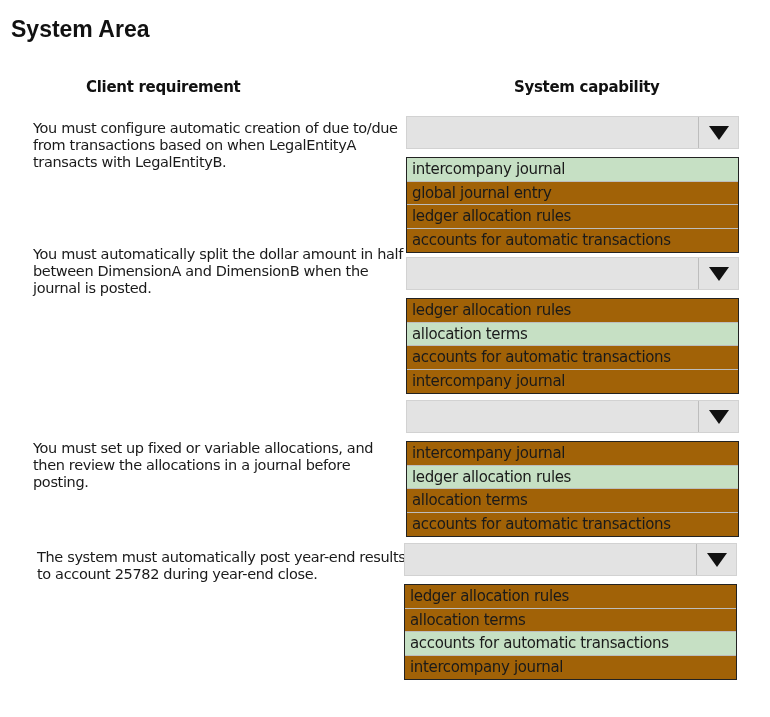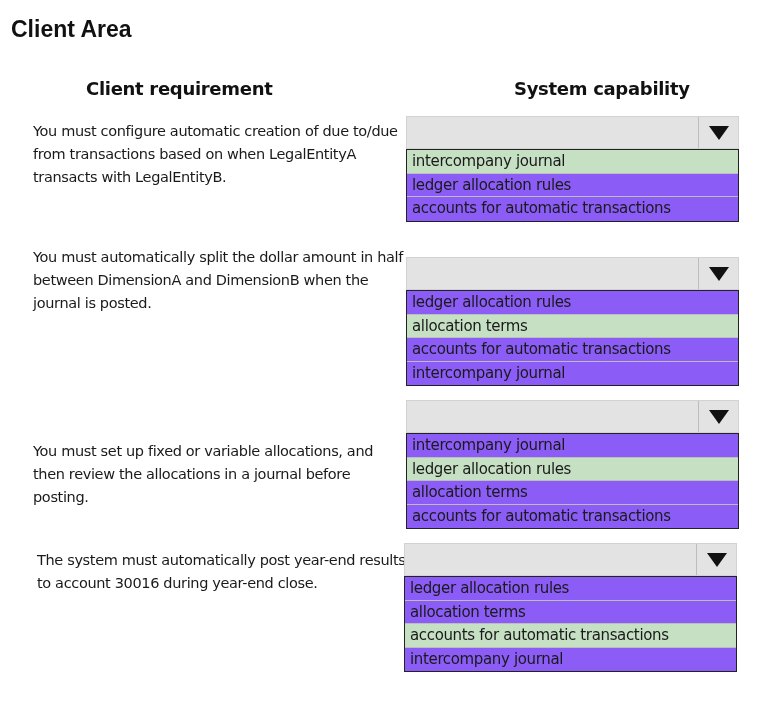--- a/index.html
+++ b/index.html
@@ -5,66 +5,67 @@
   html, body { margin: 0; padding: 0; }
   body {
     width: 770px; height: 717px; background: #ffffff; position: relative; overflow: hidden;
     font-family: "DejaVu Sans", "Liberation Sans", sans-serif; color: #111;
   }
   .title {
     position: absolute; left: 11px; top: 16px;
     font-family: "Liberation Sans", sans-serif; font-weight: bold; font-size: 23px; color: #111;
   }
   .col-head {
-    position: absolute; top: 78px; font-weight: bold; font-size: 18px;
+    position: absolute; top: 78px; font-weight: bold; font-size: 15px;
     font-family: "DejaVu Sans", sans-serif; letter-spacing: -0.3px;
   }
   .col-head.left { left: 86px; }
   .col-head.right { left: 490px; margin-left: 24px; }
   .req {
     position: absolute; left: 33px; width: 372px;
-    font-size: 14.5px; line-height: 23px; letter-spacing: -0.35px; color: #1a1a1a;
+    font-size: 14.5px; line-height: 17px; letter-spacing: -0.35px; color: #1a1a1a;
   }
   .dropdown { position: absolute; left: 406px; width: 333px; }
   .dd-head {
     height: 33px; background: #e3e3e3; border: 1px solid #d2d2d2; position: relative; box-sizing: border-box;
   }
   .dd-arrow {
     position: absolute; right: 0; top: 0; width: 39px; height: 31px;
     border-left: 1px solid #bdbdbd; display: flex; align-items: center; justify-content: center;
   }
   .dd-arrow svg { width: 22px; height: 16px; }
   .dd-list {
-    border: 1.5px solid #222; background: #8b5cf6; box-sizing: border-box;
+    border: 1.5px solid #222; background: #a16207; box-sizing: border-box; margin-top: 8px;
   }
   .dd-item {
     height: 23.5px; line-height: 23.5px; padding-left: 5px; font-size: 15px;
     letter-spacing: -0.35px; color: #1a1a1a; border-bottom: 1px solid #bdbdbd; box-sizing: border-box;
   }
   .dd-item:last-child { border-bottom: none; }
   .dd-item.selected { background: #c6e0c4; }
 </style>
 </head>
 <body>
 
-<div class="title">Client Area</div>
+<div class="title">System Area</div>
 <div class="col-head left">Client requirement</div>
 <div class="col-head right">System capability</div>
 
 <div class="req" style="top:120px;">You must configure automatic creation of due to/due from transactions based on when LegalEntityA transacts with LegalEntityB.</div>
 <div class="dropdown" style="top:116px;">
   <div class="dd-head">
     <div class="dd-arrow">
       <svg viewBox="0 0 22 16">
           <polygon points="1,1 21,1 11,15" fill="#111"></polygon>
         </svg>
     </div>
   </div>
   <div class="dd-list">
     <div class="dd-item selected">intercompany journal</div>
+    <div class="dd-item">global journal entry</div>
     <div class="dd-item">ledger allocation rules</div>
     <div class="dd-item">accounts for automatic transactions</div>
   </div>
 </div>
 
 <div class="req" style="top:246px;">You must automatically split the dollar amount in half between DimensionA and DimensionB when the journal is posted.</div>
 <div class="dropdown" style="top:257px;">
   <div class="dd-head">
     <div class="dd-arrow">
       <svg viewBox="0 0 22 16">
@@ -90,21 +91,21 @@
     </div>
   </div>
   <div class="dd-list">
     <div class="dd-item">intercompany journal</div>
     <div class="dd-item selected">ledger allocation rules</div>
     <div class="dd-item">allocation terms</div>
     <div class="dd-item">accounts for automatic transactions</div>
   </div>
 </div>
 
-<div class="req" style="top:549px; left:37px;">The system must automatically post year-end results to account 30016 during year-end close.</div>
+<div class="req" style="top:549px; left:37px;">The system must automatically post year-end results to account 25782 during year-end close.</div>
 <div class="dropdown" style="top:543px; left:404px;">
   <div class="dd-head">
     <div class="dd-arrow">
       <svg viewBox="0 0 22 16">
           <polygon points="1,1 21,1 11,15" fill="#111"></polygon>
         </svg>
     </div>
   </div>
   <div class="dd-list">
     <div class="dd-item">ledger allocation rules</div>

